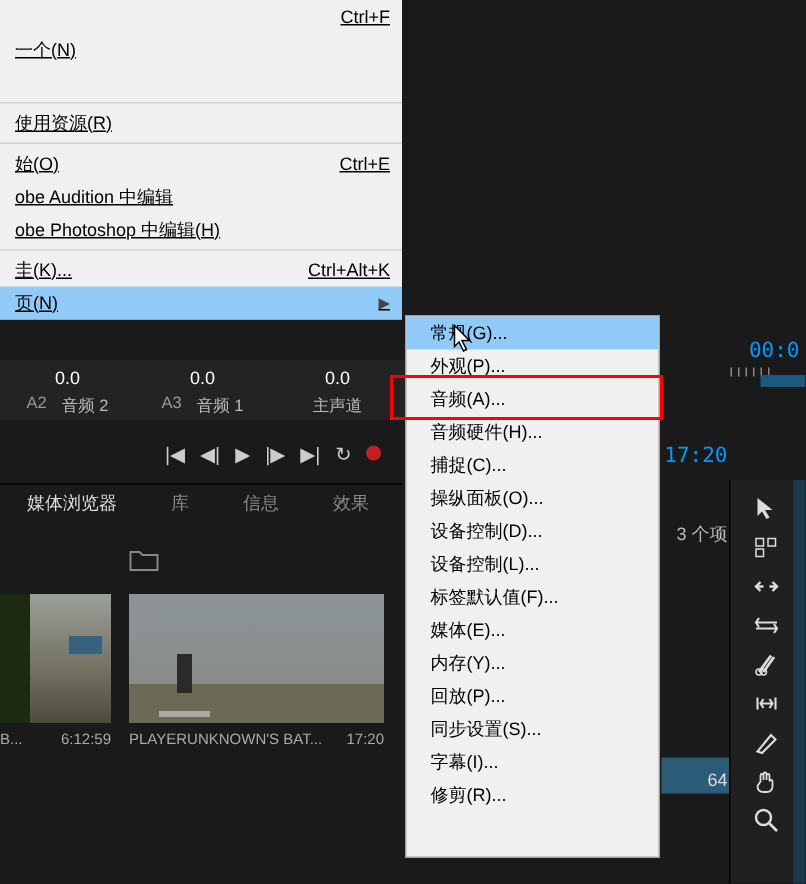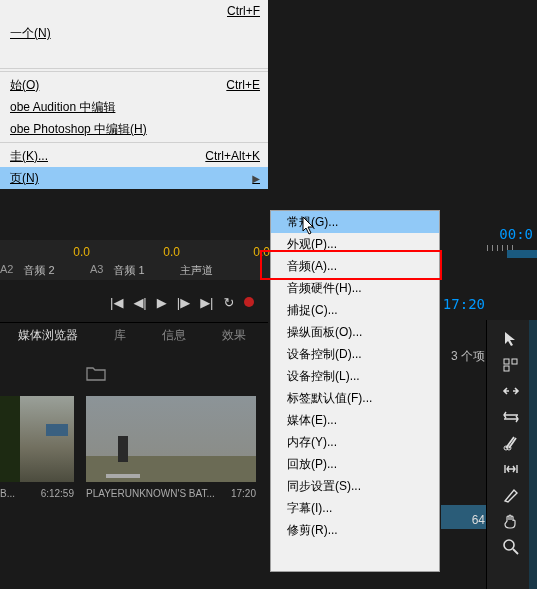--- a/index.html
+++ b/index.html
@@ -89,22 +89,22 @@
     background: #232323;
     display: flex;
     align-items: center;
     z-index: 4;
   }
   .audio-cell {
     text-align: center;
     width: 90px;
     padding-top: 2px;
   }
-  .audio-cell .val { color: #eab308; font-size: 12px; text-align: right; }
-  .audio-cell .lbls { display: flex; gap: 10px; margin-top: 4px; font-size: 11px; color: #999; }
+  .audio-cell .val { color: #ffffff; font-size: 12px; }
+  .audio-cell .lbls { display: flex; justify-content: center; gap: 10px; margin-top: 4px; font-size: 11px; color: #999; }
   .audio-cell .lbl { color: #bbb; }
 
   
   .transport {
     position: absolute;
     top: 292px;
     left: 110px;
     width: 160px;
     height: 20px;
     display: flex;
@@ -283,20 +283,23 @@
     <span></span>
     <span>Ctrl+F</span>
   </div>
   <div class="item">
     <span>一个(N)</span>
   </div>
   <div class="item">
     <span></span>
   </div>
   <div class="sep"></div>
+  <div class="item">
+    <span>使用资源(R)</span>
+  </div>
   <div class="sep"></div>
   <div class="item">
     <span>始(O)</span>
     <span>Ctrl+E</span>
   </div>
   <div class="item">
     <span>obe Audition 中编辑</span>
   </div>
   <div class="item">
     <span>obe Photoshop 中编辑(H)</span>

